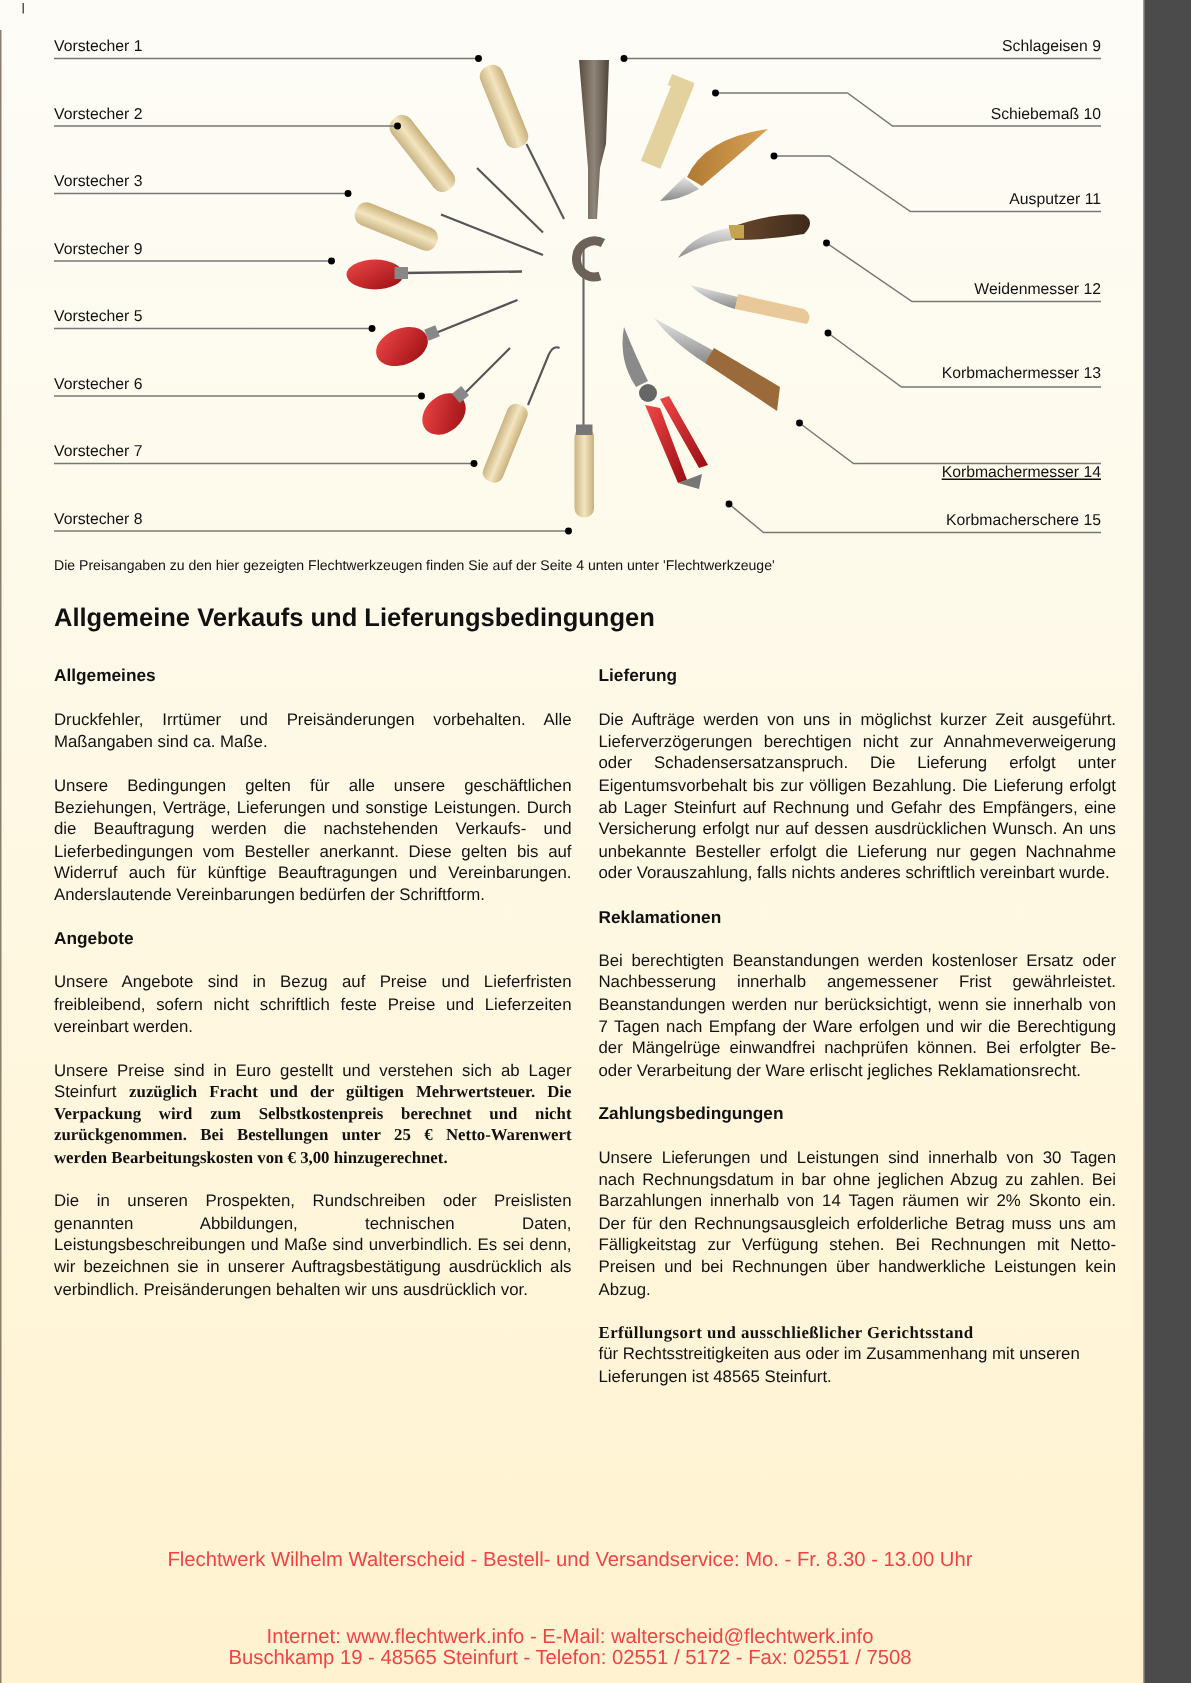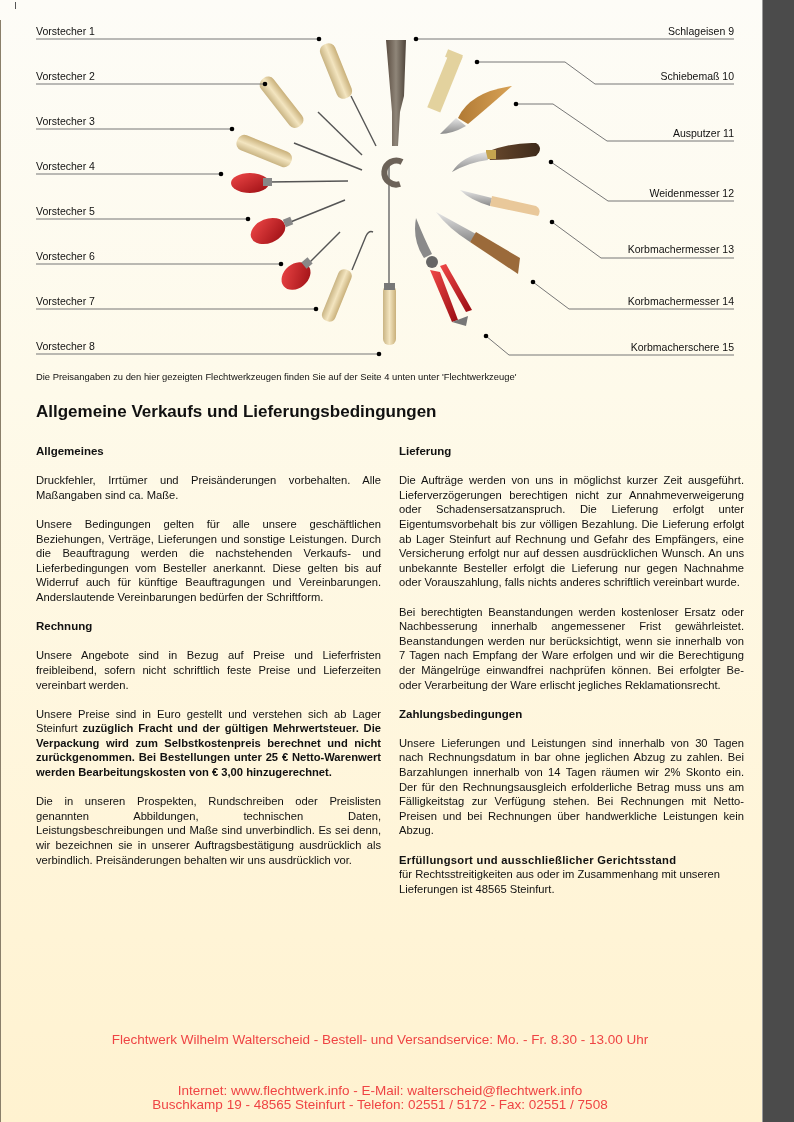--- a/index.html
+++ b/index.html
@@ -14,21 +14,21 @@
     .diagram { position: absolute; left: 0; top: 0; width: 760px; height: 360px; }
     .label { position: absolute; font-size: 10.5px; color: #111; white-space: nowrap; }
     .label.right { text-align: right; }
     .note { position: absolute; left: 36px; top: 371px; font-size: 9.4px; color: #111; white-space: nowrap; }
     h1 { position: absolute; left: 36px; top: 402px; margin: 0; font-size: 17px; font-weight: bold; color: #111; white-space: nowrap; }
     .col { position: absolute; width: 345px; font-size: 11.2px; line-height: 14.6px; }
     .col.left { left: 36px; top: 444px; }
     .col.right { left: 399px; top: 444px; text-align: justify; }
     .col h2 { font-size: 11.5px; font-weight: bold; margin: 0 0 14.6px 0; line-height: 14.6px; }
     .col p { margin: 0 0 14.6px 0; text-align: justify; }
-    .col p b { font-weight: bold; }
+    .col p b { font-weight: bold; font-family: Liberation Serif, serif; }
     .footer { position: absolute; left: 0; width: 760px; text-align: center; font-size: 13.5px; color: #ef4444; }
   </style>
 </head>
 <body>
 
 <div class="left-edge"></div>
 <div class="corner-mark"></div>
 <div class="right-bar"></div>
 
 <div class="diagram">
@@ -180,52 +180,53 @@
       <circle cx="551" cy="162" r="2.3"></circle>
       <circle cx="552" cy="222" r="2.3"></circle>
       <circle cx="533" cy="282" r="2.3"></circle>
       <circle cx="486" cy="336" r="2.3"></circle>
     </g>
   </svg>
 
   <span class="label" style="left:36px;top:25px;">Vorstecher 1</span>
   <span class="label" style="left:36px;top:70px;">Vorstecher 2</span>
   <span class="label" style="left:36px;top:115px;">Vorstecher 3</span>
-  <span class="label" style="left:36px;top:160px;">Vorstecher 4</span>
+  <span class="label" style="left:36px;top:160px;">Vorstecher 9</span>
   <span class="label" style="left:36px;top:205px;">Vorstecher 5</span>
   <span class="label" style="left:36px;top:250px;">Vorstecher 6</span>
   <span class="label" style="left:36px;top:295px;">Vorstecher 7</span>
   <span class="label" style="left:36px;top:340px;">Vorstecher 8</span>
 
   <span class="label right" style="right:26px;top:25px;">Schlageisen 9</span>
   <span class="label right" style="right:26px;top:70px;">Schiebemaß 10</span>
   <span class="label right" style="right:26px;top:127px;">Ausputzer 11</span>
   <span class="label right" style="right:26px;top:187px;">Weidenmesser 12</span>
   <span class="label right" style="right:26px;top:243px;padding-left:14px;">Korbmachermesser 13</span>
-  <span class="label right" style="right:26px;top:295px;">Korbmachermesser 14</span>
+  <span class="label right" style="right:26px;top:309px;text-decoration:underline;">Korbmachermesser 14</span>
   <span class="label right" style="right:26px;top:341px;">Korbmacherschere 15</span>
 </div>
 
 <div class="note">Die Preisangaben zu den hier gezeigten Flechtwerkzeugen finden Sie auf der Seite 4 unten unter 'Flechtwerkzeuge'</div>
 
 <h1>Allgemeine Verkaufs und Lieferungsbedingungen</h1>
 
 <div class="col left">
   <h2>Allgemeines</h2>
   <p>Druckfehler, Irrtümer und Preisänderungen vorbehalten. Alle Maßangaben sind ca. Maße.</p>
   <p>Unsere Bedingungen gelten für alle unsere geschäftlichen Beziehungen, Verträge, Lieferungen und sonstige Leistungen. Durch die Beauftragung werden die nachstehenden Verkaufs- und Lieferbedingungen vom Besteller anerkannt. Diese gelten bis auf Widerruf auch für künftige Beauftragungen und Vereinbarungen. Anderslautende Vereinbarungen bedürfen der Schriftform.</p>
-  <h2>Rechnung</h2>
+  <h2>Angebote</h2>
   <p>Unsere Angebote sind in Bezug auf Preise und Lieferfristen freibleibend, sofern nicht schriftlich feste Preise und Lieferzeiten vereinbart werden.</p>
   <p><span>Unsere Preise sind in Euro gestellt und verstehen sich ab Lager Steinfurt </span><b>zuzüglich Fracht und der gültigen Mehrwertsteuer. Die Verpackung wird zum Selbstkostenpreis berechnet und nicht zurückgenommen. Bei Bestellungen unter 25 € Netto-Warenwert werden Bearbeitungskosten von € 3,00 hinzugerechnet.</b></p>
   <p>Die in unseren Prospekten, Rundschreiben oder Preislisten genannten Abbildungen, technischen Daten, Leistungsbeschreibungen und Maße sind unverbindlich. Es sei denn, wir bezeichnen sie in unserer Auftragsbestätigung ausdrücklich als verbindlich. Preisänderungen behalten wir uns ausdrücklich vor.</p>
 </div>
 
 <div class="col right">
   <h2>Lieferung</h2>
   <p>Die Aufträge werden von uns in möglichst kurzer Zeit ausgeführt. Lieferverzögerungen berechtigen nicht zur Annahmeverweigerung oder Schadensersatzanspruch. Die Lieferung erfolgt unter Eigentumsvorbehalt bis zur völligen Bezahlung. Die Lieferung erfolgt ab Lager Steinfurt auf Rechnung  und Gefahr des Empfängers, eine Versicherung erfolgt nur auf dessen ausdrücklichen Wunsch. An uns unbekannte Besteller erfolgt die Lieferung nur gegen  Nachnahme oder Vorauszahlung, falls nichts anderes schriftlich vereinbart wurde.</p>
+  <h2>Reklamationen</h2>
   <p>Bei berechtigten Beanstandungen werden kostenloser Ersatz oder Nachbesserung innerhalb angemessener Frist gewährleistet. Beanstandungen werden nur berücksichtigt, wenn sie innerhalb von 7 Tagen nach Empfang der Ware erfolgen und wir die Berechtigung der Mängelrüge einwandfrei nachprüfen können. Bei erfolgter Be- oder Verarbeitung der Ware erlischt jegliches Reklamationsrecht.</p>
   <h2>Zahlungsbedingungen</h2>
   <p>Unsere Lieferungen und Leistungen sind innerhalb von 30 Tagen nach Rechnungsdatum in bar ohne jeglichen Abzug zu zahlen. Bei Barzahlungen innerhalb von 14 Tagen räumen wir 2% Skonto ein. Der für den Rechnungsausgleich erfolderliche Betrag muss uns am Fälligkeitstag zur Verfügung stehen. Bei Rechnungen mit Netto-Preisen und bei Rechnungen über handwerkliche Leistungen kein Abzug.</p>
   <p style="text-align:left;"><b style="letter-spacing:0.3px;">Erfüllungsort und ausschließlicher Gerichtsstand</b><br><span>für Rechtsstreitigkeiten aus oder im Zusammenhang mit unseren Lieferungen ist 48565 Steinfurt.</span></p>
 </div>
 
 <div class="footer" style="top:1032px;">Flechtwerk Wilhelm Walterscheid - Bestell- und Versandservice: Mo. - Fr. 8.30 - 13.00 Uhr</div>
 <div class="footer" style="top:1078px;margin-top:19px;">Buschkamp 19 - 48565 Steinfurt - Telefon: 02551 / 5172 - Fax: 02551 / 7508</div>
 <div class="footer" style="top:1083px;">
   <span>Internet: </span><span>www.flechtwerk.info</span><span> - E-Mail: </span><span>walterscheid@flechtwerk.info</span>

